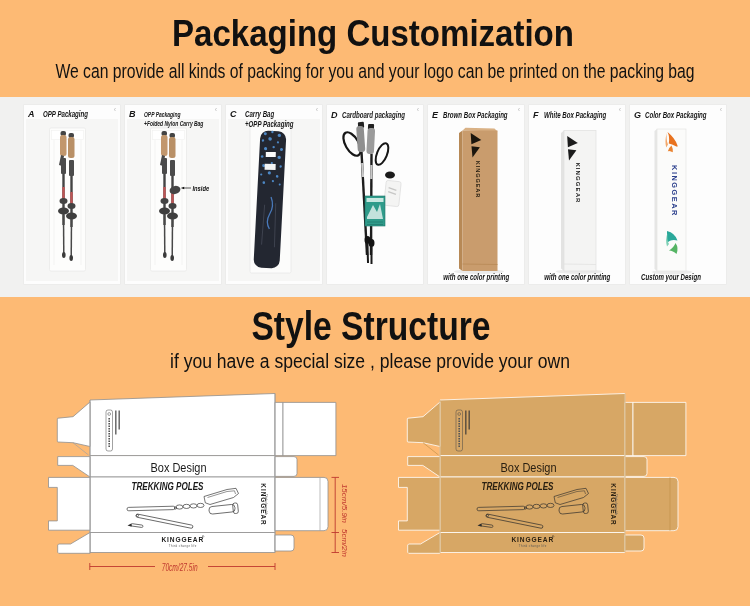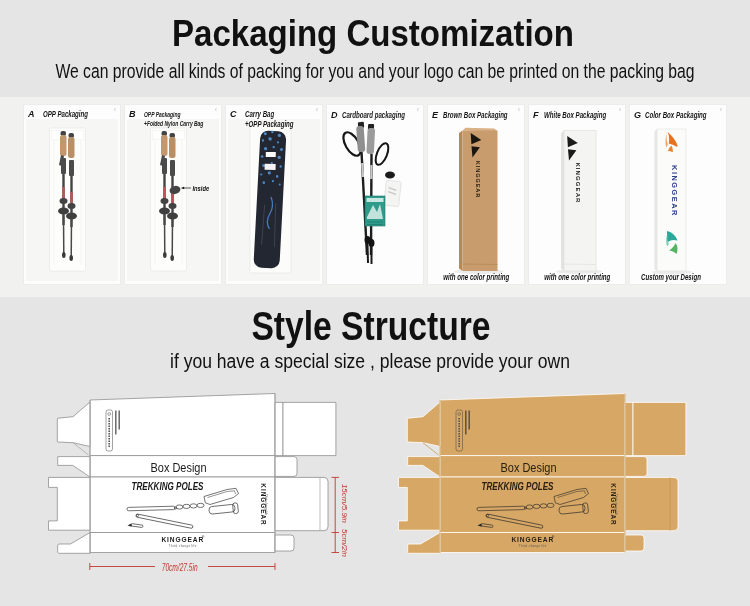--- a/index.html
+++ b/index.html
@@ -1,16 +1,16 @@
 <!DOCTYPE html>
 <html><head>
 <meta charset="utf-8">
 <style>
   html,body{margin:0;padding:0;}
-  #page{position:relative;width:750px;height:606px;background:#e5e5e5;overflow:hidden;
+  #page{position:relative;width:750px;height:606px;background:#fdba74;overflow:hidden;
         font-family:"Liberation Sans",sans-serif;}
   .abs{position:absolute;}
   .ctr{left:0;width:750px;text-align:center;}
   #h1{top:13px;left:-2px;font-size:36.5px;font-weight:bold;color:#111;transform:scaleX(.905);letter-spacing:0;}
   #sub1{top:60.5px;left:-125px;width:1000px;font-size:19.3px;color:#111;transform:scaleX(.815);white-space:nowrap;}
   #strip{top:97px;left:0;width:750px;height:200px;background:#f1f1f0;}
   .card{position:absolute;top:105px;width:96px;height:178.5px;background:#fdfdfd;
         box-shadow:0 0 0 0.5px #e7e7e6;}
   .tag{position:absolute;font-style:italic;font-weight:bold;color:#161616;font-size:9px;line-height:9.5px;}
   .lt{left:4px;top:5px;}

